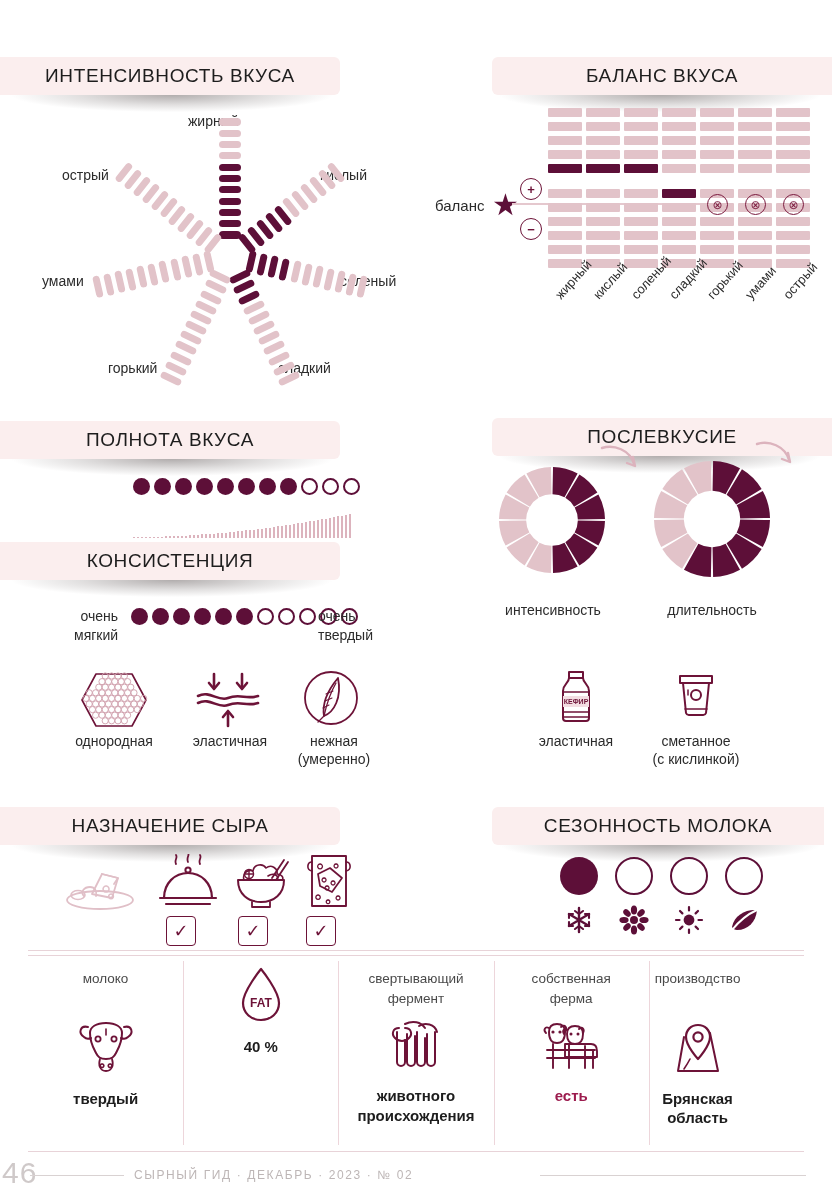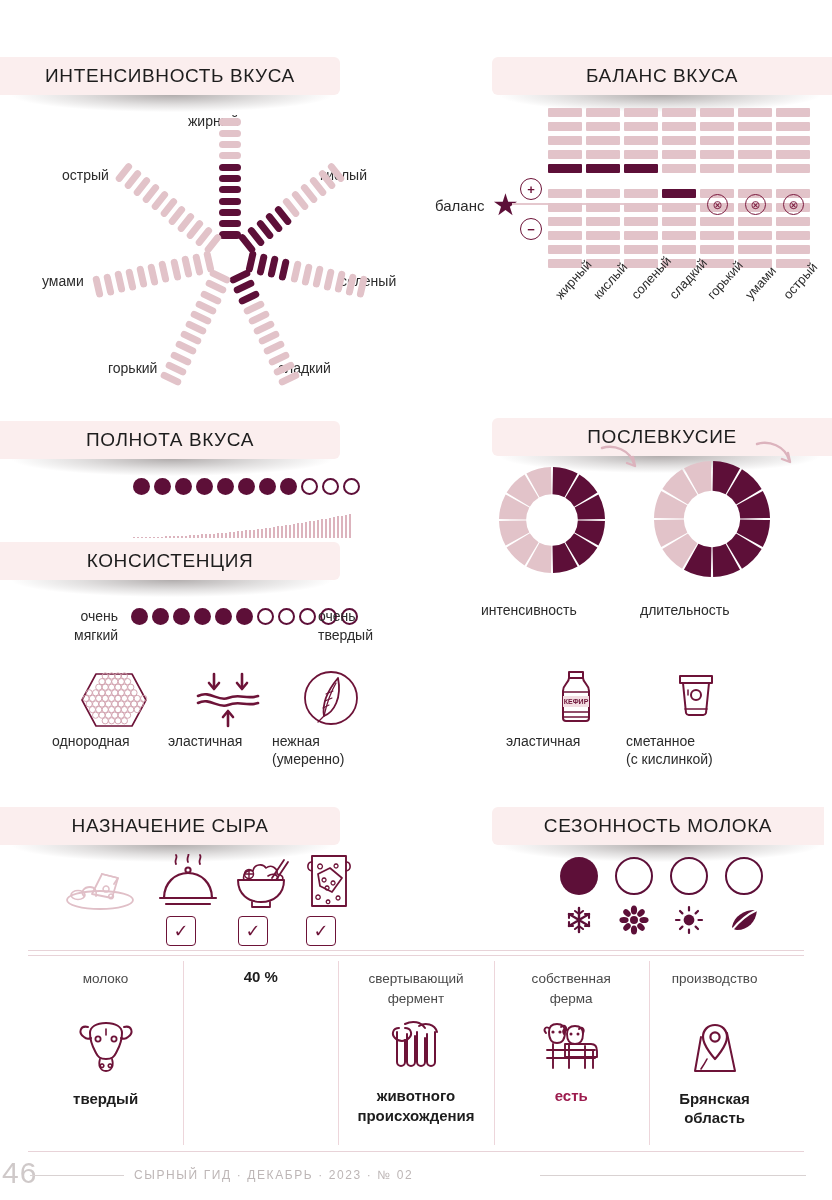--- a/index.html
+++ b/index.html
@@ -70,21 +70,21 @@
   .dot.full{background:#5d0f38;}
   .dot.empty{background:#fff;border:2.4px solid #5d0f38;}
 
   
   .ramp{position:absolute;display:flex;align-items:flex-end;gap:2px;height:26px;}
   .ramp i{display:block;width:2px;background:#dcb3bd;}
 
   
   .ico{stroke:#6d1338;fill:none;stroke-width:2;stroke-linecap:round;stroke-linejoin:round;}
   .ico-faded{stroke:#e0bfc7;}
-  .capt{position:absolute;text-align:left;font-size:14px;line-height:1.25;color:#2b2b2b;}
+  .capt{position:absolute;text-align:center;font-size:14px;line-height:1.25;color:#2b2b2b;}
 
   
   #table{position:absolute;left:28px;top:955px;width:776px;height:196px;}
   .trow-top{position:absolute;left:0;top:0;width:776px;height:1px;background:#e8d3d8;}
   .trow-bot{position:absolute;left:0;top:196px;width:776px;height:1px;background:#e8d3d8;}
   .tcol{position:absolute;top:0;height:196px;text-align:center;}
   .tdiv{position:absolute;top:6px;width:1px;height:184px;background:#edd6db;}
   .thead{font-size:13.5px;color:#4a4a4a;line-height:1.45;margin-top:14px;}
   .tval{font-size:15px;font-weight:700;color:#1d1d1d;line-height:1.3;}
   .tval.accent{color:#9c1c4e;}
@@ -730,20 +730,26 @@
               <path class="ico" style="stroke-width:1.8" d="M24 40 C22 46 24 52 30 52 C36 52 38 46 36 40"></path>
               <path class="ico" style="stroke-width:1.6" d="M26 45 a1.8 1.8 0 1 0 .1 0 M34 45 a1.8 1.8 0 1 0 .1 0"></path>
               <path class="ico" style="stroke-width:1.6" d="M30 10 v6"></path>
             </svg>
           </div>
           <div class="tval" style="margin-top:12px;">
             <div>твердый</div>
           </div>
         </div>
         <div class="tcol" style="left: 155.2px; width: 155.2px;">
+          <div style="margin-top:10px;display:flex;justify-content:center;">
+            <svg width="52" height="60" viewBox="0 0 52 60">
+              <path class="ico" style="stroke-width:2.2" d="M26 4 C26 4 8 26 8 38 C8 48 16 55 26 55 C36 55 44 48 44 38 C44 26 26 4 26 4 Z"></path>
+              <text x="26" y="42" font-family="Liberation Sans, sans-serif" font-size="12" font-weight="700" fill="#6d1338" text-anchor="middle">FAT</text>
+            </svg>
+          </div>
           <div class="tval" style="margin-top:12px;">
             <div>40 %</div>
           </div>
         </div>
         <div class="tdiv" style="left: 155.2px;"></div>
         <div class="tcol" style="left: 310.4px; width: 155.2px;">
           <div class="thead">
             <div>свертывающий</div>
             <div>фермент</div>
           </div>
@@ -781,21 +787,21 @@
               <circle cx="39" cy="16" r="1.5" fill="#6d1338"></circle>
               <path class="ico" style="stroke-width:1.9" d="M26 26 h26 c4 0 6 3 6 7 v6 h-32 z"></path>
               <path class="ico" style="stroke-width:1.9" d="M8 32 h48 M8 40 h48 M14 26 v24 M30 26 v24 M46 28 v22 M54 32 v18"></path>
             </svg>
           </div>
           <div class="tval accent" style="margin-top:12px;">
             <div>есть</div>
           </div>
         </div>
         <div class="tdiv" style="left: 465.6px;"></div>
-        <div class="tcol" style="left: 609px; width: 155.2px;">
+        <div class="tcol" style="left: 592px; width: 155.2px;">
           <div class="thead">
             <div>производство</div>
           </div>
           <div style="margin-top:30px;display:flex;justify-content:center;">
             <svg width="56" height="58" viewBox="0 0 56 58">
               <path class="ico" style="stroke-width:2" d="M14 18 L8 52 L48 52 L40 14"></path>
               <path class="ico" style="stroke-width:2.2" d="M28 6 c-7 0 -12 5 -12 12 c0 9 12 22 12 22 c0 0 12 -13 12 -22 c0 -7 -5 -12 -12 -12 z"></path>
               <circle class="ico" style="stroke-width:2.2" cx="28" cy="18" r="4.6"></circle>
               <path class="ico" style="stroke-width:1.6" d="M20 40 c-2 4 -4 7 -6 10"></path>
             </svg>

